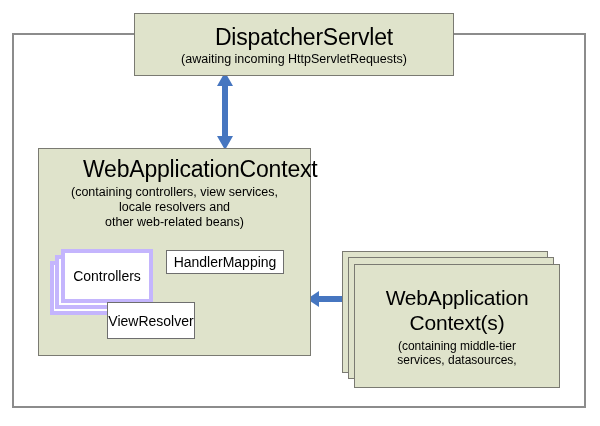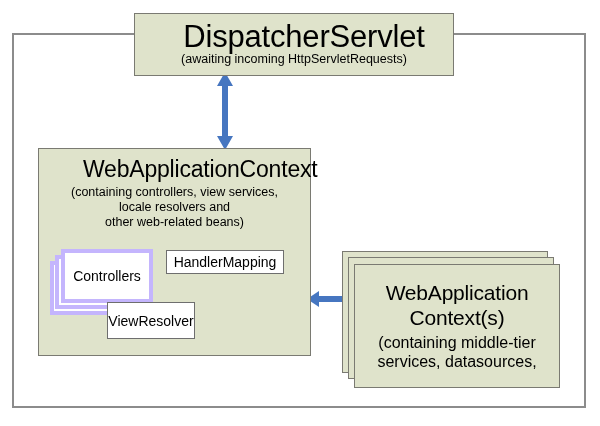--- a/index.html
+++ b/index.html
@@ -59,21 +59,21 @@
     left: 134px;
     top: 13px;
     width: 320px;
     height: 63px;
     display: flex;
     flex-direction: column;
     align-items: center;
     justify-content: center;
     padding-top: 2px;
   }
-  #dispatcher-box .box-title { font-size: 31px; line-height: 26px; margin-left: 20px; }
+  #dispatcher-box .box-title { font-size: 23px; line-height: 26px; margin-left: 20px; }
   #dispatcher-box .box-sub  { font-size: 12.5px; margin-top: 2px; }
 
   
   #wac-box {
     left: 38px;
     top: 148px;
     width: 273px;
     height: 208px;
   }
   #wac-box .box-title {
@@ -146,21 +146,21 @@
     box-sizing: border-box;
   }
   #wacs-stack .b1 { left: 0px;  top: 0px;  width: 206px; height: 122px; }
   #wacs-stack .b2 { left: 6px;  top: 6px;  width: 206px; height: 122px; }
   #wacs-stack .b3 {
     left: 12px; top: 13px; width: 206px; height: 124px;
     display: flex; flex-direction: column;
     align-items: center; justify-content: center;
   }
   #wacs-stack .box-title { font-size: 21px; line-height: 25px; }
-  #wacs-stack .box-sub   { font-size: 16px; margin-top: 4px; }
+  #wacs-stack .box-sub   { font-size: 12px; margin-top: 4px; }
 
   
   .arrow-v {
     position: absolute;
     left: 216px;
     top: 72px;
     width: 18px;
     height: 78px;
   }
   .arrow-h {

